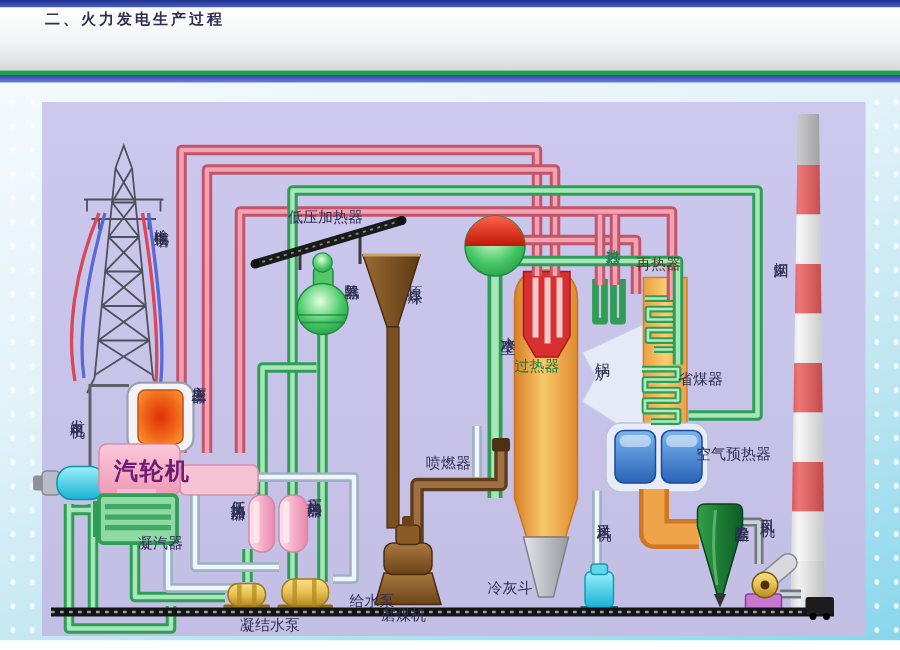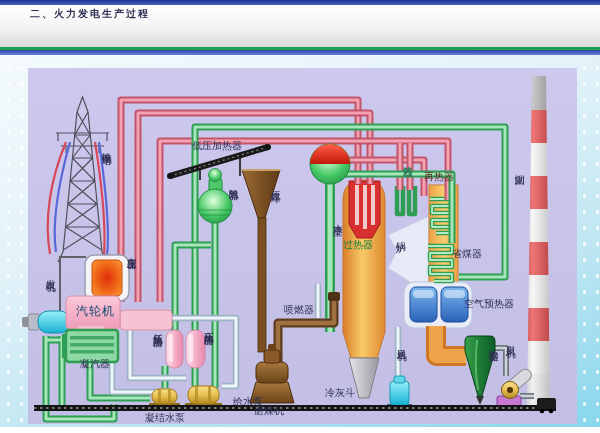--- a/index.html
+++ b/index.html
@@ -20,21 +20,21 @@
         background-image:radial-gradient(rgba(255,255,255,.85) 1.2px,rgba(255,255,255,0) 1.9px);
         background-size:13px 16px;}
   .dots.l{left:2px;width:24px;}
   .dots.r{left:578px;width:22px;}
   .panel{position:absolute;left:28px;top:68px;width:549px;height:356px;
          background:linear-gradient(180deg,#cdc9ee 0%,#c7c3e8 60%,#c3bfe4 100%);}
   svg.gfx{position:absolute;left:0;top:0;}
   .lb{position:absolute;font-size:10px;color:#2e2e52;white-space:nowrap;line-height:1.12;
       font-family:"DejaVu Sans",sans-serif;}
   .v{writing-mode:vertical-rl;text-orientation:upright;letter-spacing:1px;}
-  .red-lb{color:#0c4a6e;font-weight:normal;font-size:12px;letter-spacing:1px;}
+  .red-lb{color:#701a75;font-weight:bold;font-size:16px;letter-spacing:1px;}
   .green-lb{color:#157e3c;}
   .teal-lb{color:#2a7a55;}
   .dark-lb{color:#553020;}
   
   .pp{fill:none;stroke-linejoin:round;stroke-linecap:butt;}
   .rO{stroke:#c2556c;stroke-width:7;}  .rI{stroke:#f2a2b0;stroke-width:3;}
   .gO{stroke:#2f9e55;stroke-width:7;}  .gI{stroke:#a6e6ba;stroke-width:3;}
   .GO{stroke:#2f9e55;stroke-width:10;} .GI{stroke:#a6e6ba;stroke-width:5;}
   .wO{stroke:#9cb2c2;stroke-width:6.5;}.wI{stroke:#eef6fb;stroke-width:3;}
   .bO{stroke:#5e3c1e;stroke-width:9;}  .bI{stroke:#a17040;stroke-width:4.5;}
@@ -357,24 +357,24 @@
       <rect x="537" y="398" width="19" height="11" rx="2" fill="#1c1c1c"></rect>
       <circle cx="542" cy="411" r="2.3" fill="#000"></circle>
         <circle cx="551" cy="411" r="2.3" fill="#000"></circle>
     </g>
   </svg>
 
   <div class="lb v" style="left:101px;top:144px;">输电铁塔</div>
   <div class="lb v" style="left:126px;top:249px;">主变压器</div>
   <div class="lb v" style="left:45px;top:272px;">发电机</div>
   <div class="lb red-lb" style="left:76px;top:305px;">汽轮机</div>
-  <div class="lb" style="left:80px;top:358px;">凝汽器</div>
+  <div class="lb" style="left:92px;top:358px;font-family:Liberation Mono, monospace;">凝汽器</div>
   <div class="lb v" style="left:152px;top:326px;">低压加热器</div>
   <div class="lb v" style="left:203px;top:324px;">高压加热器</div>
-  <div class="lb" style="left:145px;top:412px;">凝结水泵</div>
+  <div class="lb" style="left:160px;top:412px;">凝结水泵</div>
   <div class="lb" style="left:189px;top:396px;margin-left:44px;">给水泵</div>
   <div class="lb" style="left:254px;top:405px;">磨煤机</div>
   <div class="lb v" style="left:228px;top:181px;">除氧器</div>
   <div class="lb v" style="left:270px;top:183px;">原煤斗</div>
   <div class="lb" style="left:192px;top:140px;">低压加热器</div>
   <div class="lb v" style="left:332px;top:216px;">水冷壁</div>
   <div class="lb" style="left:284px;top:304px;font-family:Liberation Serif, serif;">喷燃器</div>
   <div class="lb" style="left:325px;top:387px;">冷灰斗</div>
   <div class="lb green-lb" style="left:343px;top:239px;">过热器</div>
   <div class="lb v teal-lb" style="left:402px;top:158px;">过热器</div>

